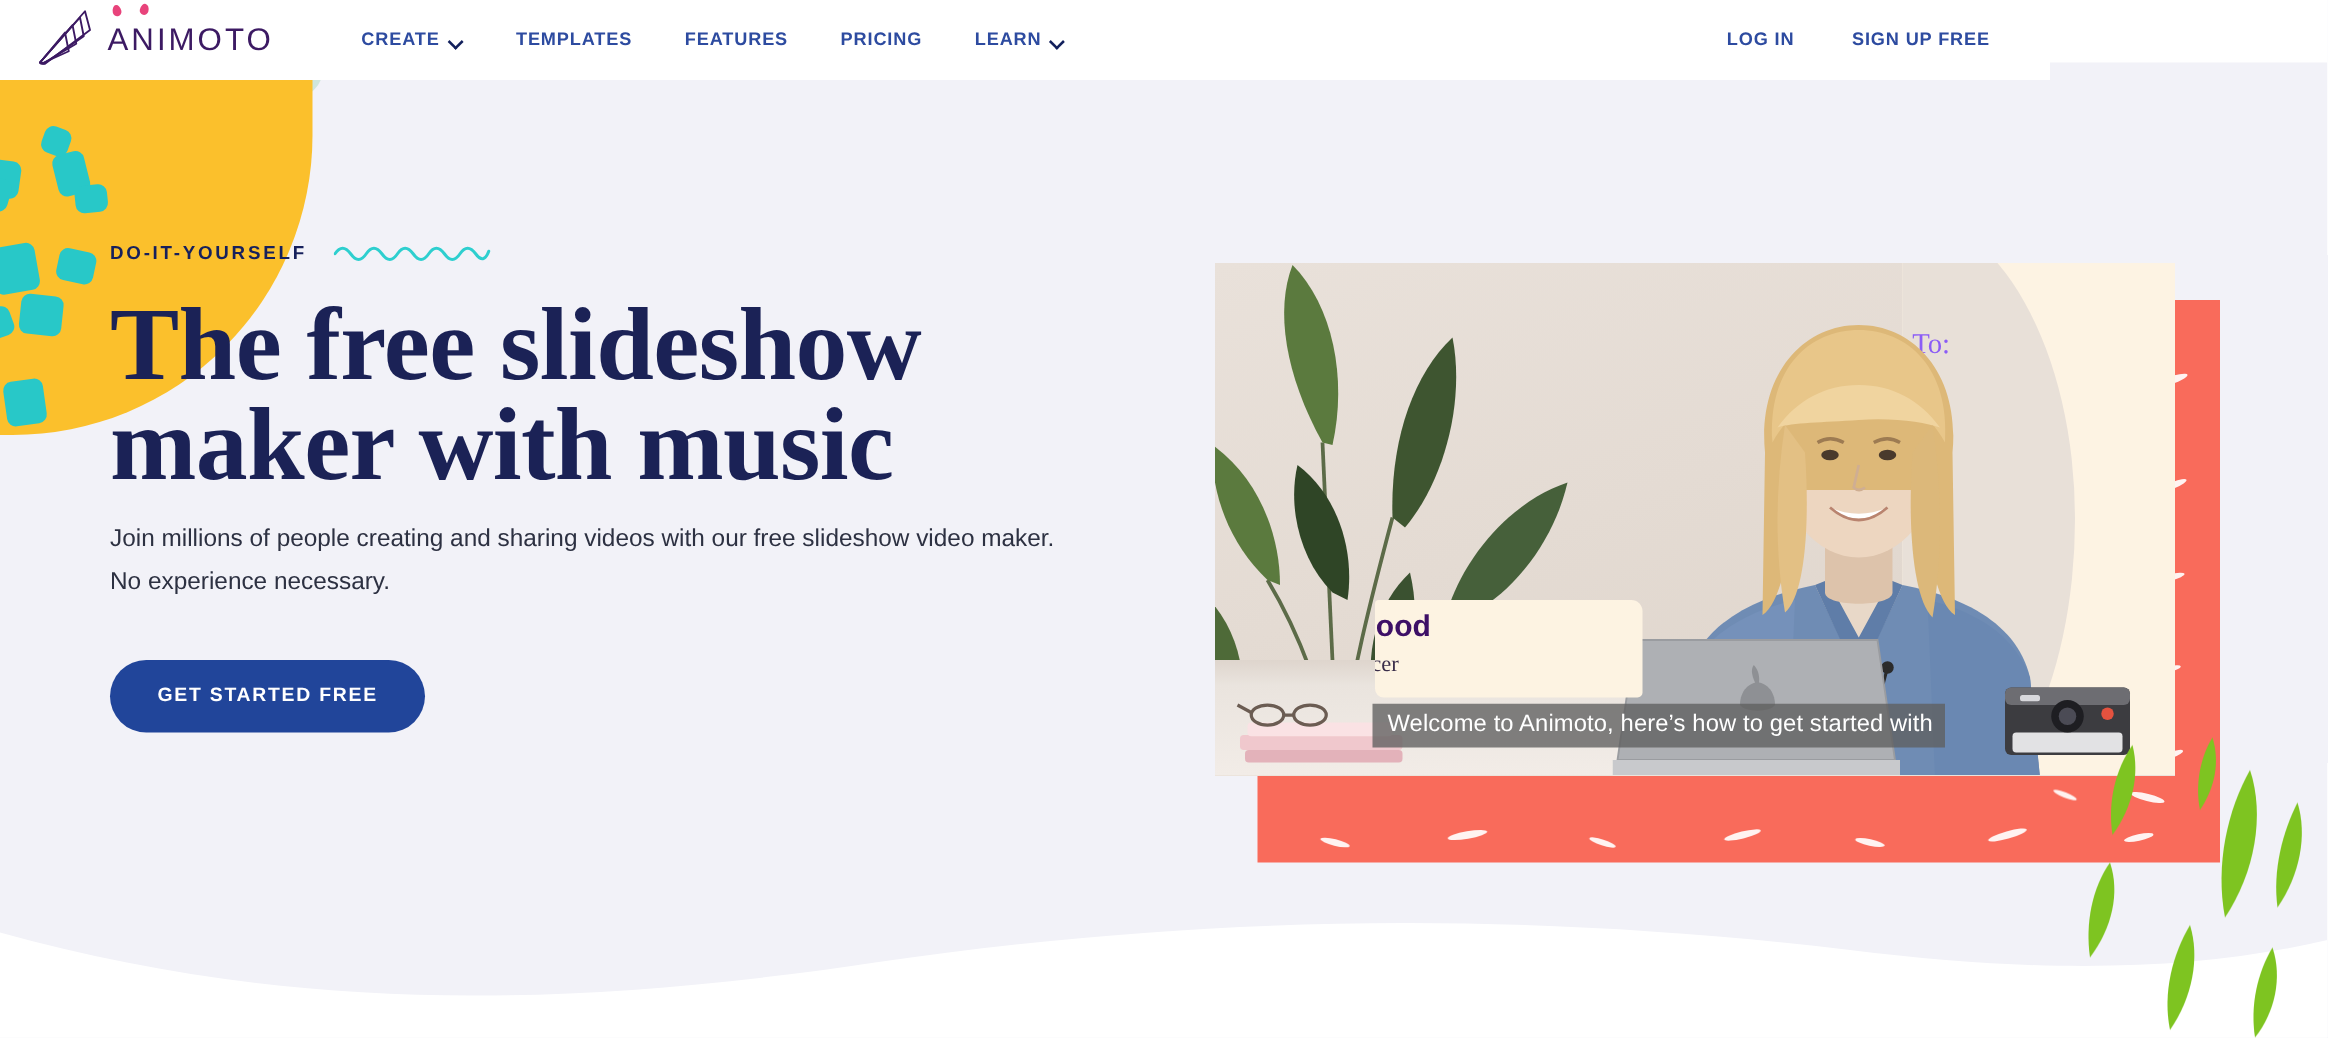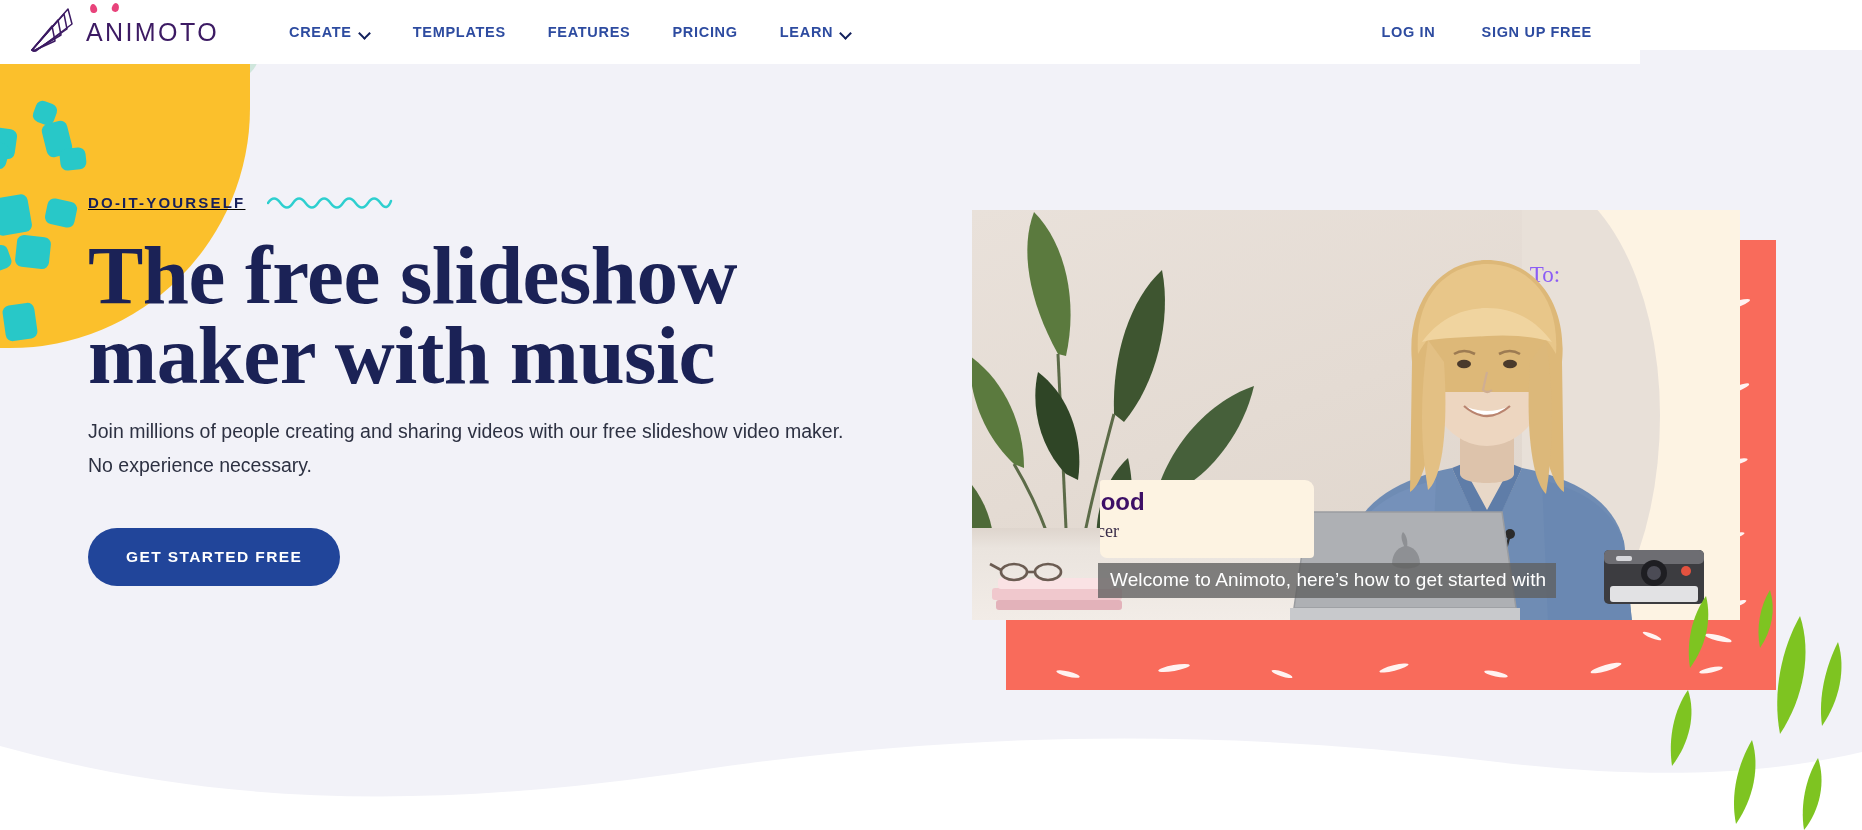--- a/index.html
+++ b/index.html
@@ -187,21 +187,20 @@
     top: 190px;
     width: 810px;
     z-index: 20;
   }
 
   .eyebrow-row {
     display: flex;
     align-items: center;
     gap: 22px;
     height: 24px;
-    text-decoration: underline;
   }
   .eyebrow {
     font-size: 15px;
     font-weight: bold;
     letter-spacing: 2.2px;
     color: #16205c;
     white-space: nowrap;
   }
   .squiggle { width: 126px; height: 16px; display: block; }
 

